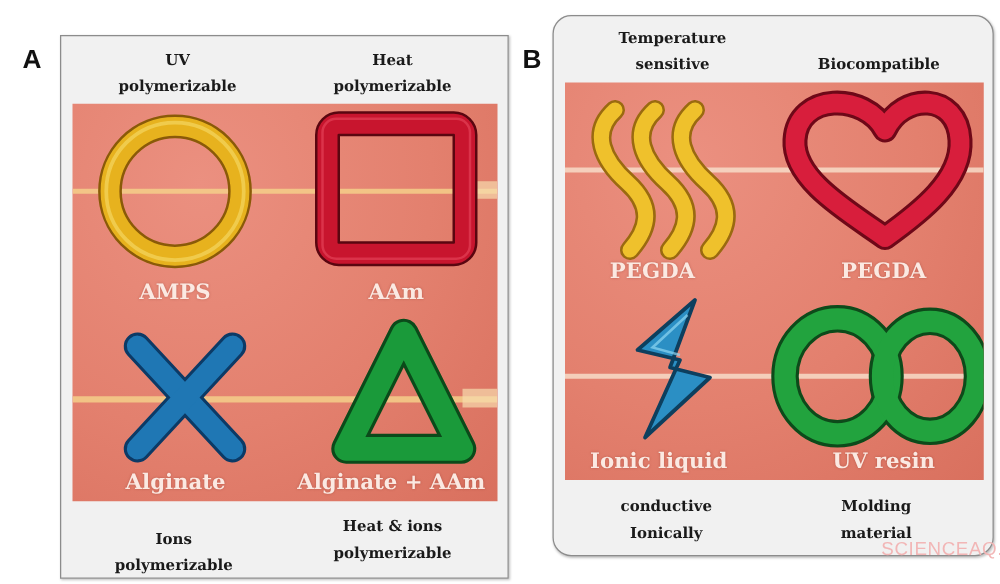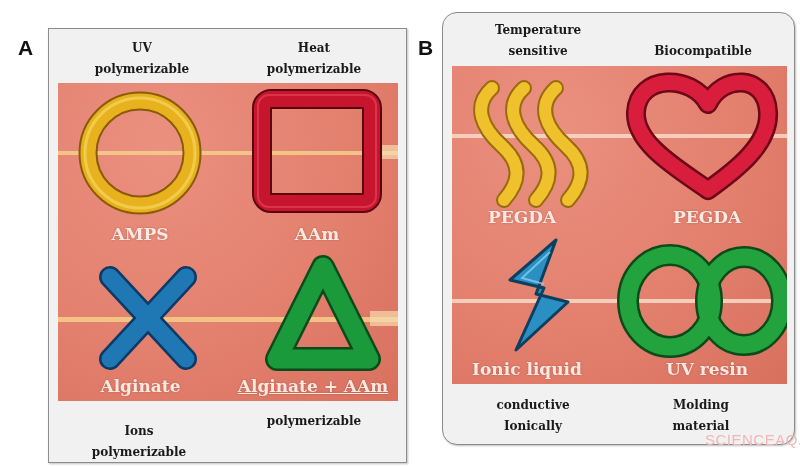--- a/index.html
+++ b/index.html
@@ -75,28 +75,29 @@
       </g>
 
       <g>
         <path d="M265 184 L311 276 L219 276 Z" fill="none" stroke="#0b4a1a" stroke-width="24" stroke-linejoin="round"></path>
         <path d="M265 184 L311 276 L219 276 Z" fill="none" stroke="#1a9a3a" stroke-width="19" stroke-linejoin="round"></path>
       </g>
     </svg>
     <div class="plabel" style="left:22px; top:141px; width:120px;">AMPS</div>
     <div class="plabel" style="left:199px; top:141px; width:120px;">AAm</div>
     <div class="plabel" style="left:15px; top:293px; width:135px;">Alginate</div>
-    <div class="plabel" style="left:165px; top:293px; width:180px;text-decoration:underline;">Alginate + AAm</div>
+    <div class="plabel" style="left:165px; top:293px; width:180px;">Alginate + AAm</div>
   </div>
 
   <div class="cap" style="left:15px; top:392px; width:150px;">
     <div>Ions</div>
     <div>polymerizable</div>
   </div>
   <div class="cap" style="left:185px; top:382px; width:160px;">
+    <div>Heat &amp; ions</div>
     <div>polymerizable</div>
   </div>
 </div>
 
 <div class="panel-letter" style="left:418px; top:36px;">B</div>
 <div class="panel" style="left:442px; top:12px; width:351px; height:431px;border-radius:15px;">
   <div class="cap" style="left:25px; top:7px; width:140px;">
     <div>Temperature</div>
     <div>sensitive</div>
   </div>

